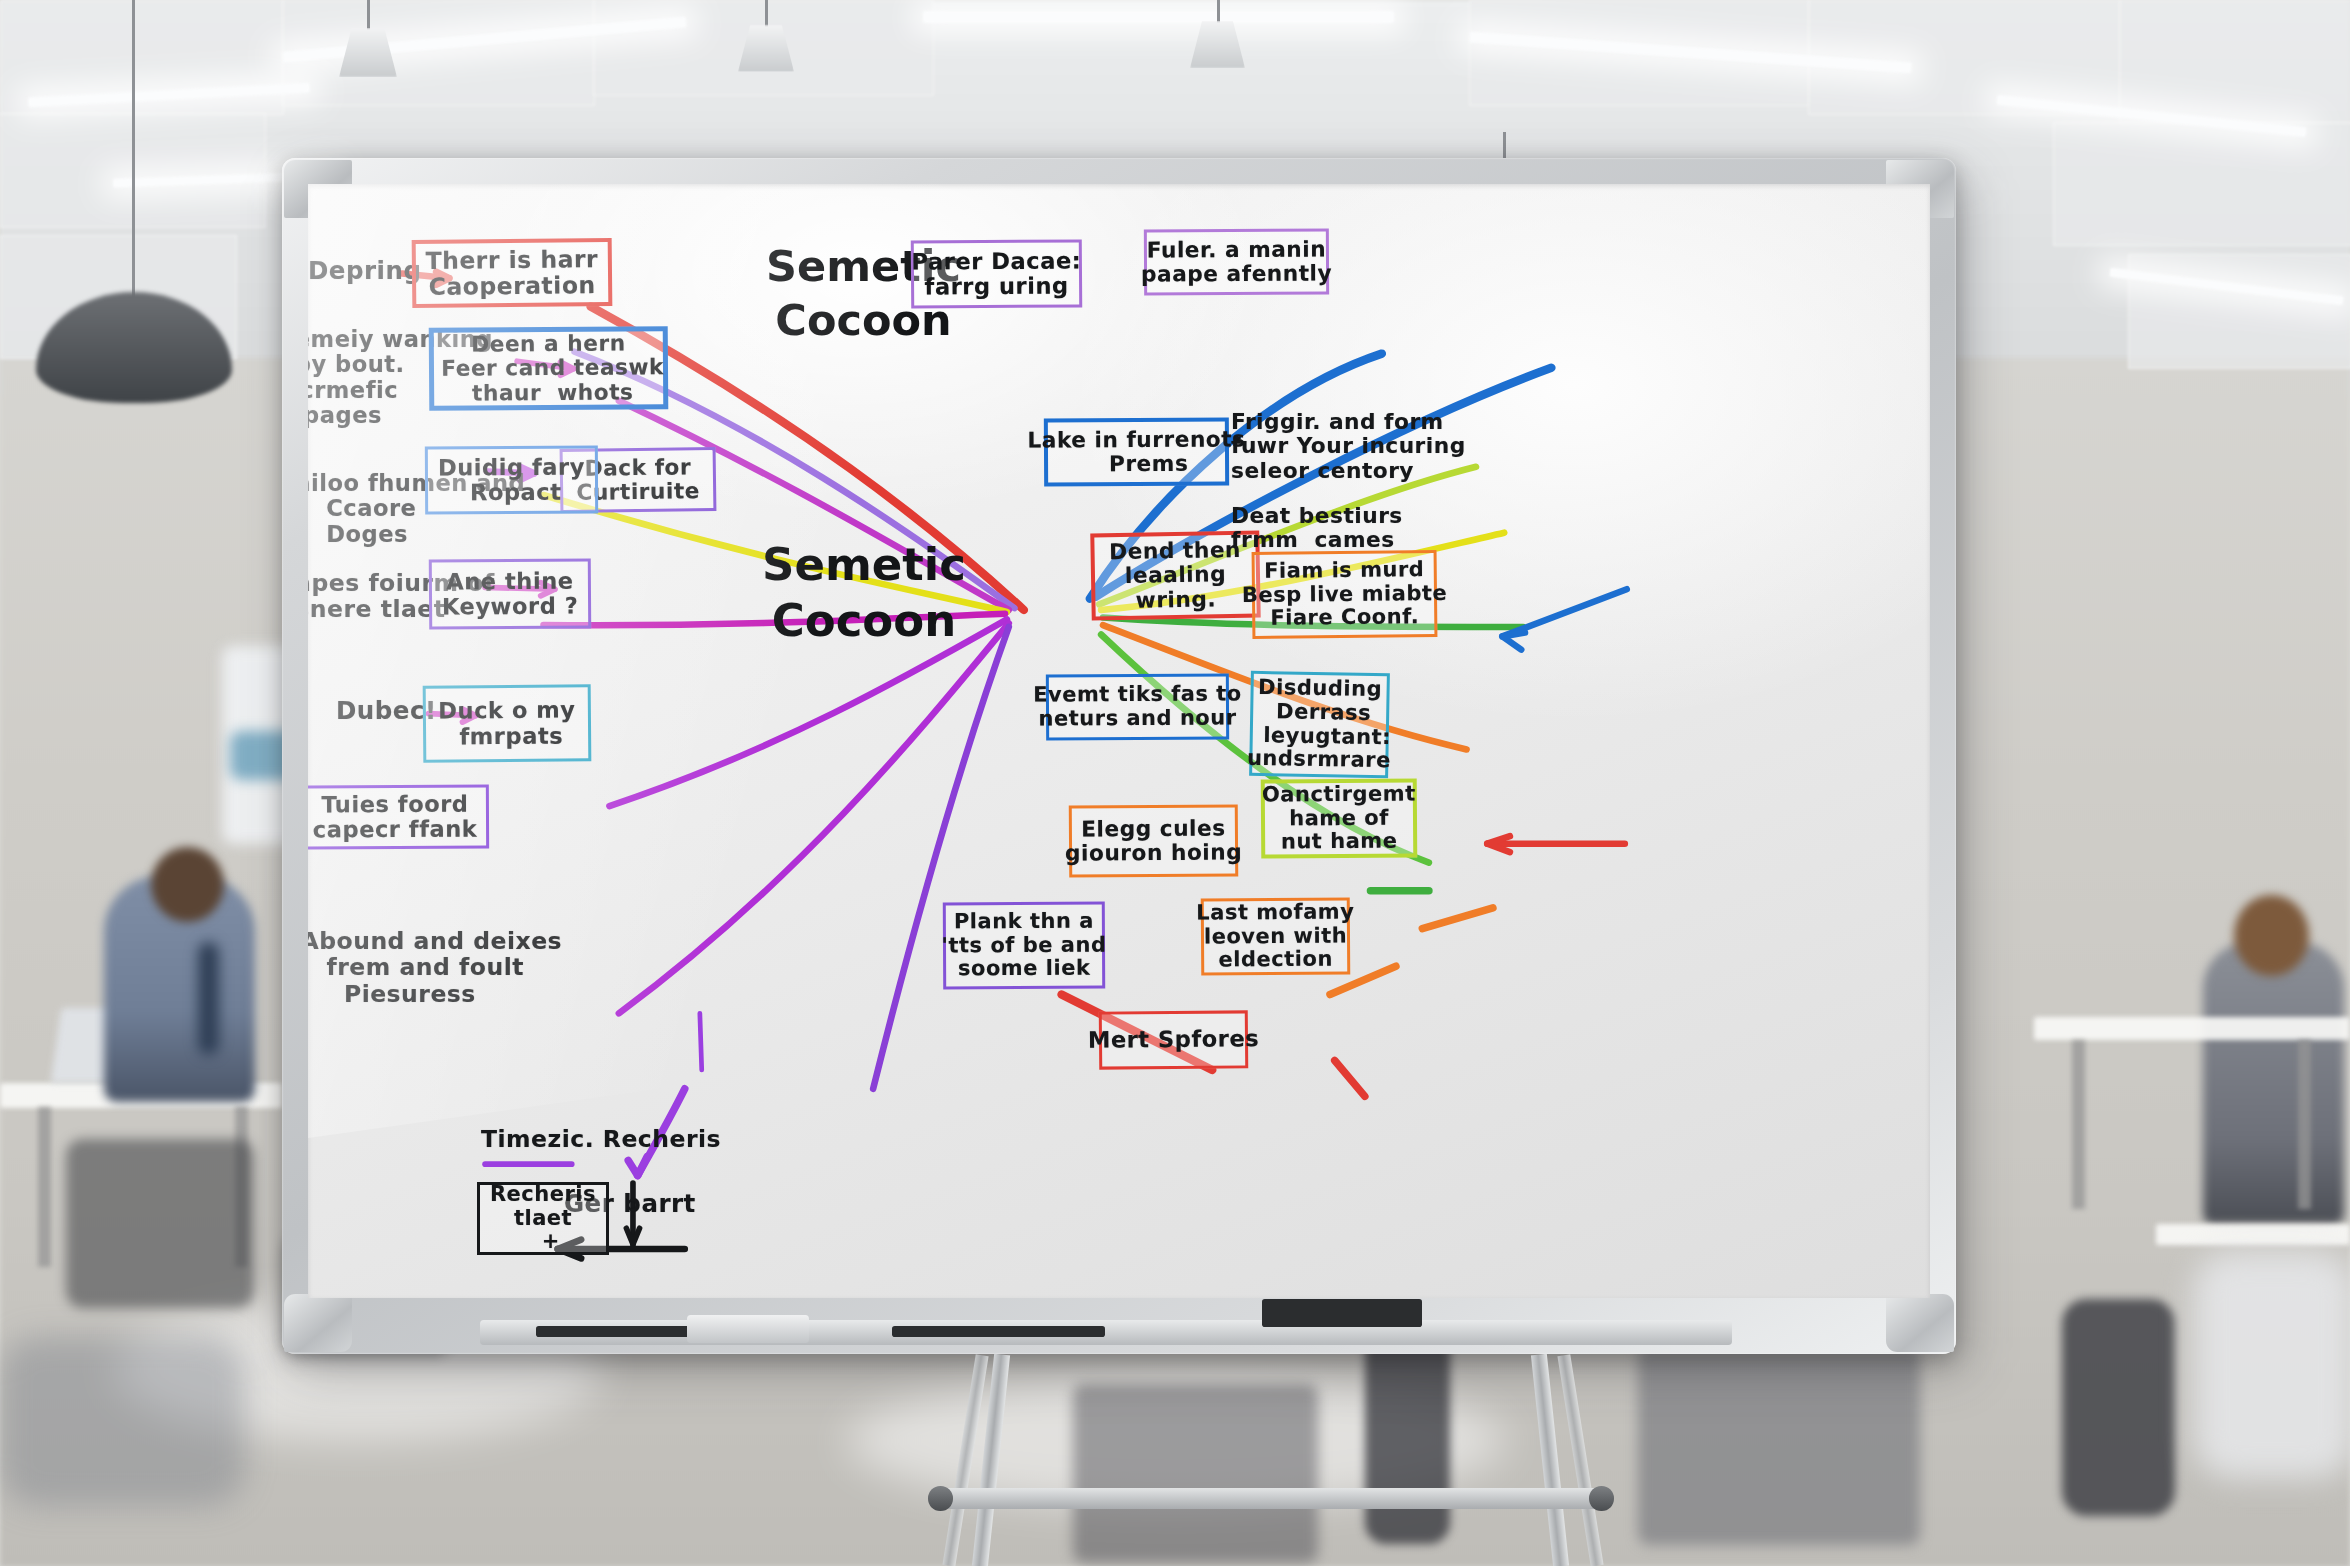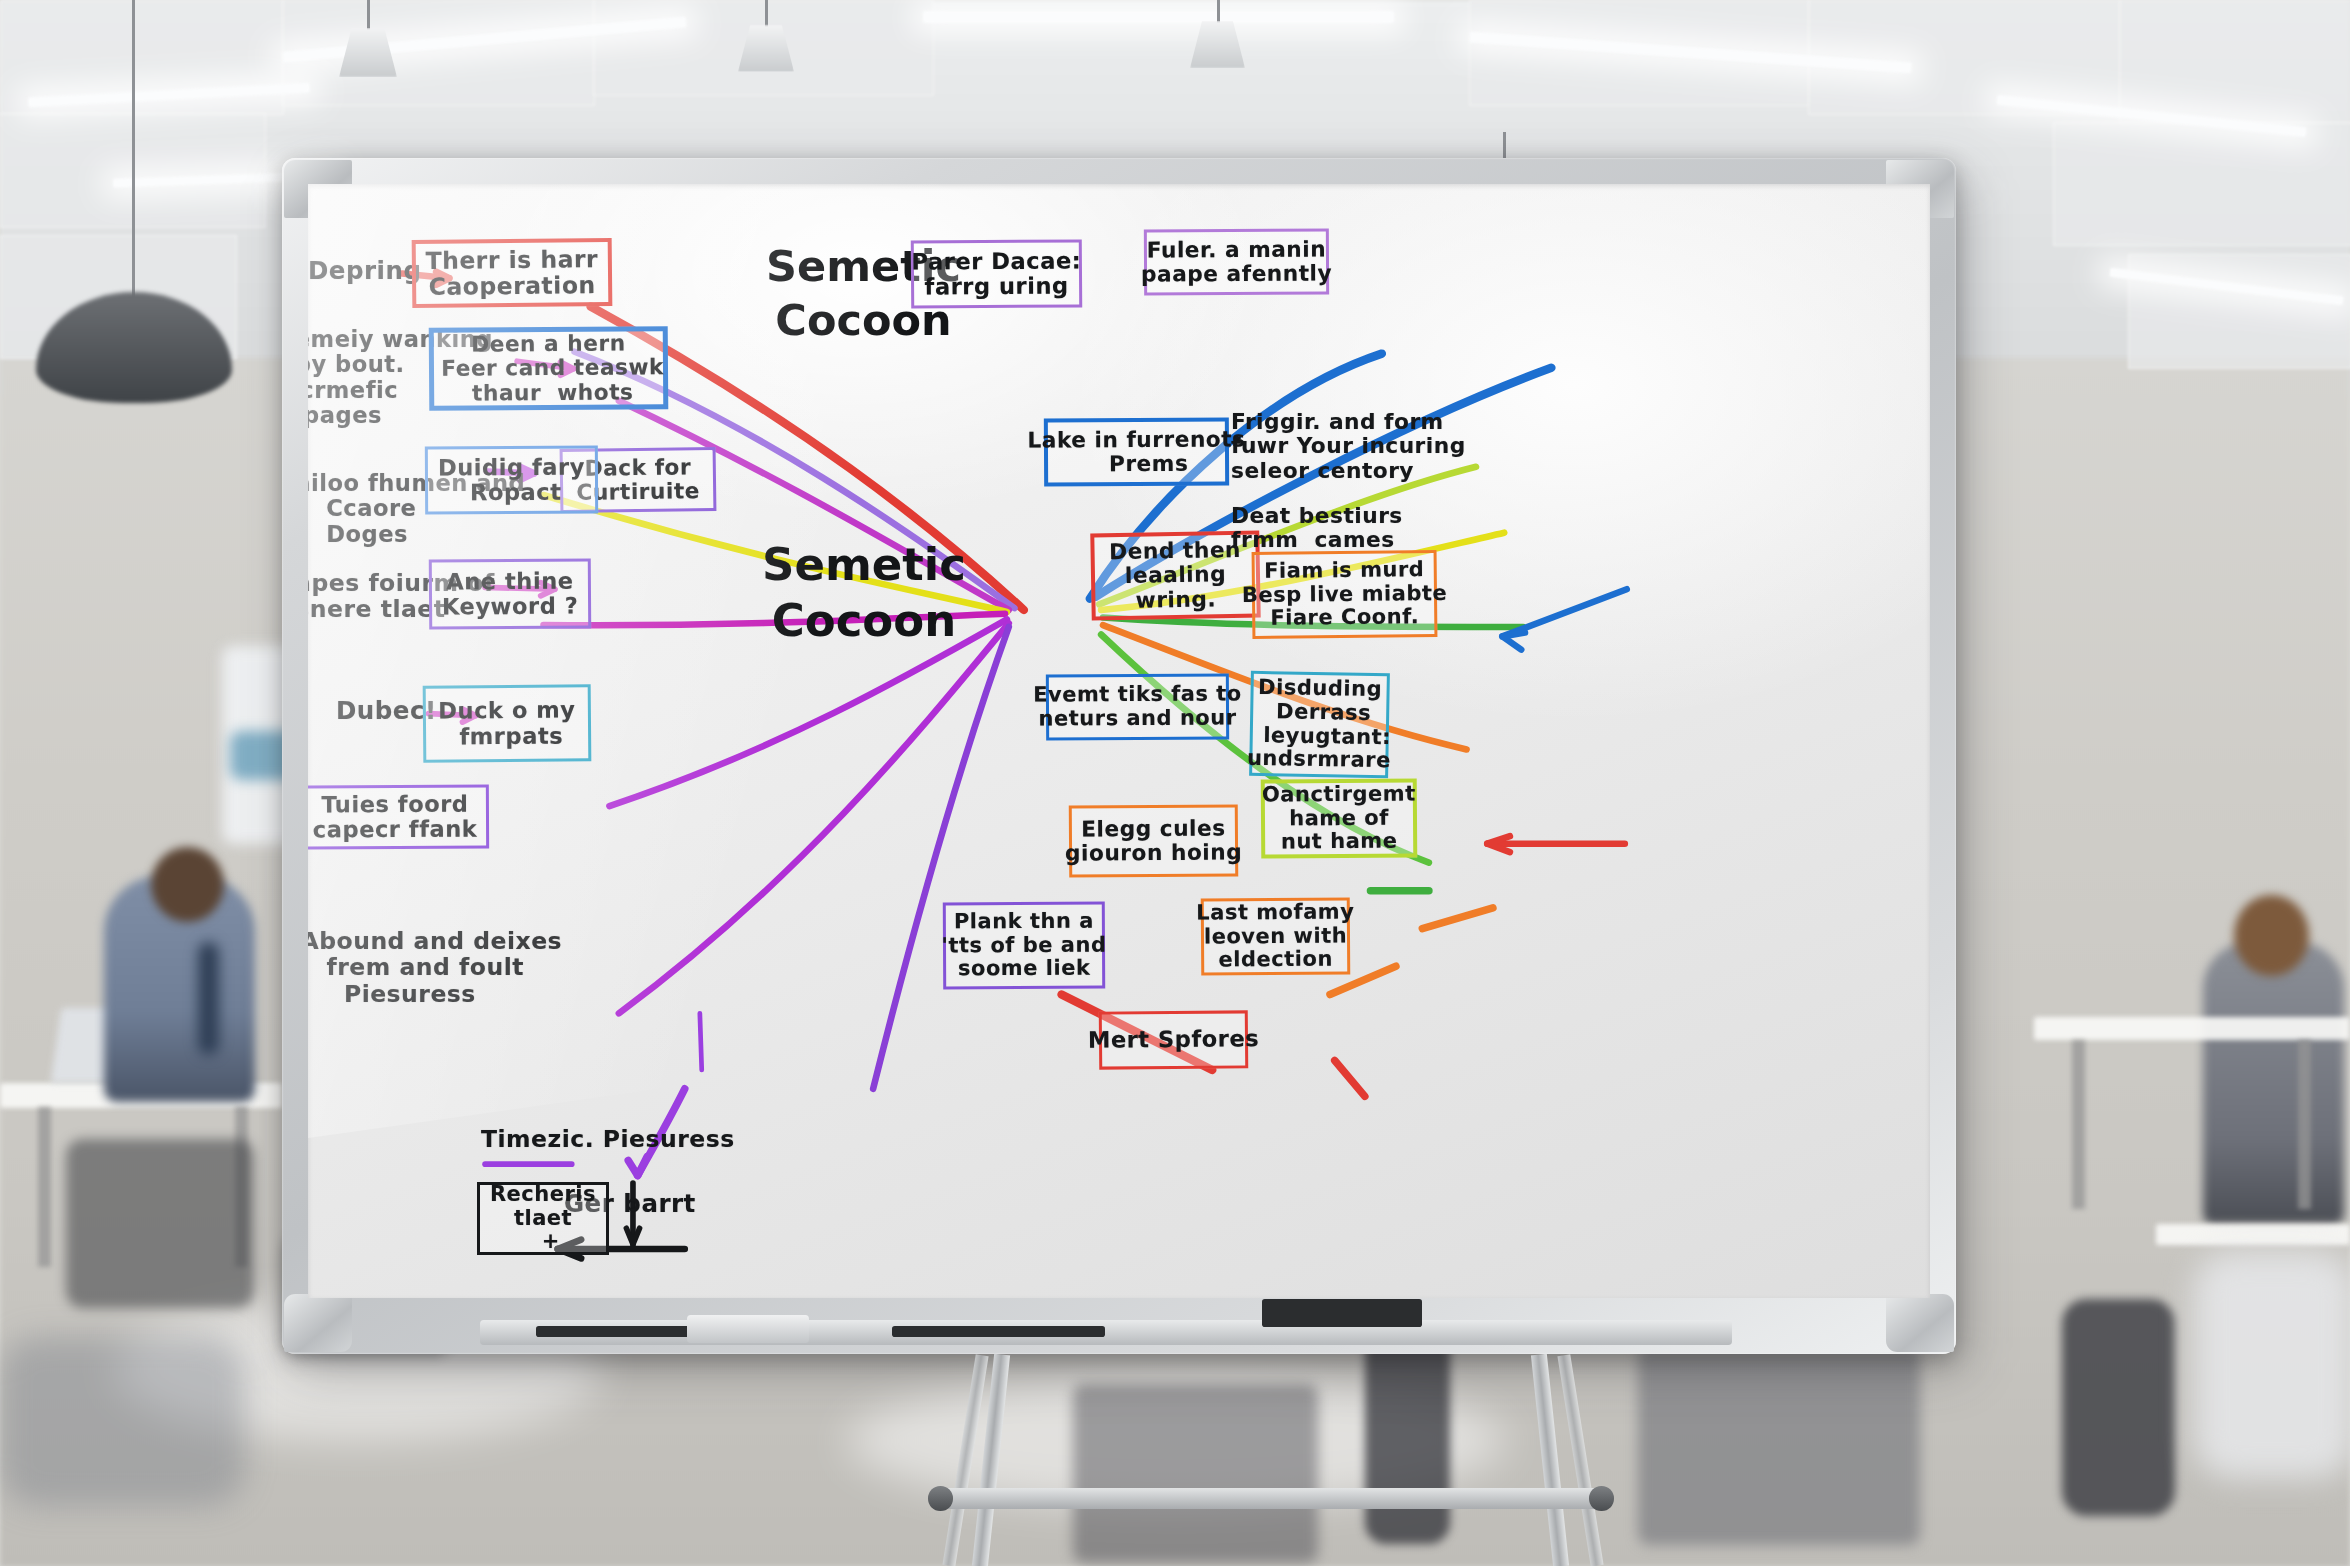--- a/index.html
+++ b/index.html
@@ -308,21 +308,21 @@
 
         <div class="hw" style="left:-30px;top:386px;font-size:23.5px;">Papes foiurm of
   snere tlaet</div>
 
         <div class="hw" style="left:28px;top:513px;font-size:24.5px;">Dubec!</div>
 
         <div class="hw" style="left:-7.5px;top:744px;font-size:23.5px;">Abound and deixes
    frem and foult
      Piesuress</div>
 
-        <div class="hw" style="left:173px;top:942px;font-size:23.5px;">Timezic. Piesuress</div>
+        <div class="hw" style="left:173px;top:942px;font-size:23.5px;">Timezic. Recheris</div>
 
         <div class="hw" style="left:256px;top:1006px;font-size:24.5px;">Ger barrt</div>
 
         <div class="note" style="left:104px;top:55px;width:200px;height:68px;border:4.7px solid #e23b33;transform:rotate(-.6deg);">
           <span class="hw" style="font-size:23.5px;">Therr is harr
 Caoperation</span>
         </div>
 
         <div class="note" style="left:121px;top:143px;width:239px;height:83px;border:5.6px solid #1d6fd0;transform:rotate(-.4deg);">
           <span class="hw" style="font-size:21.7px;">Deen a hern

